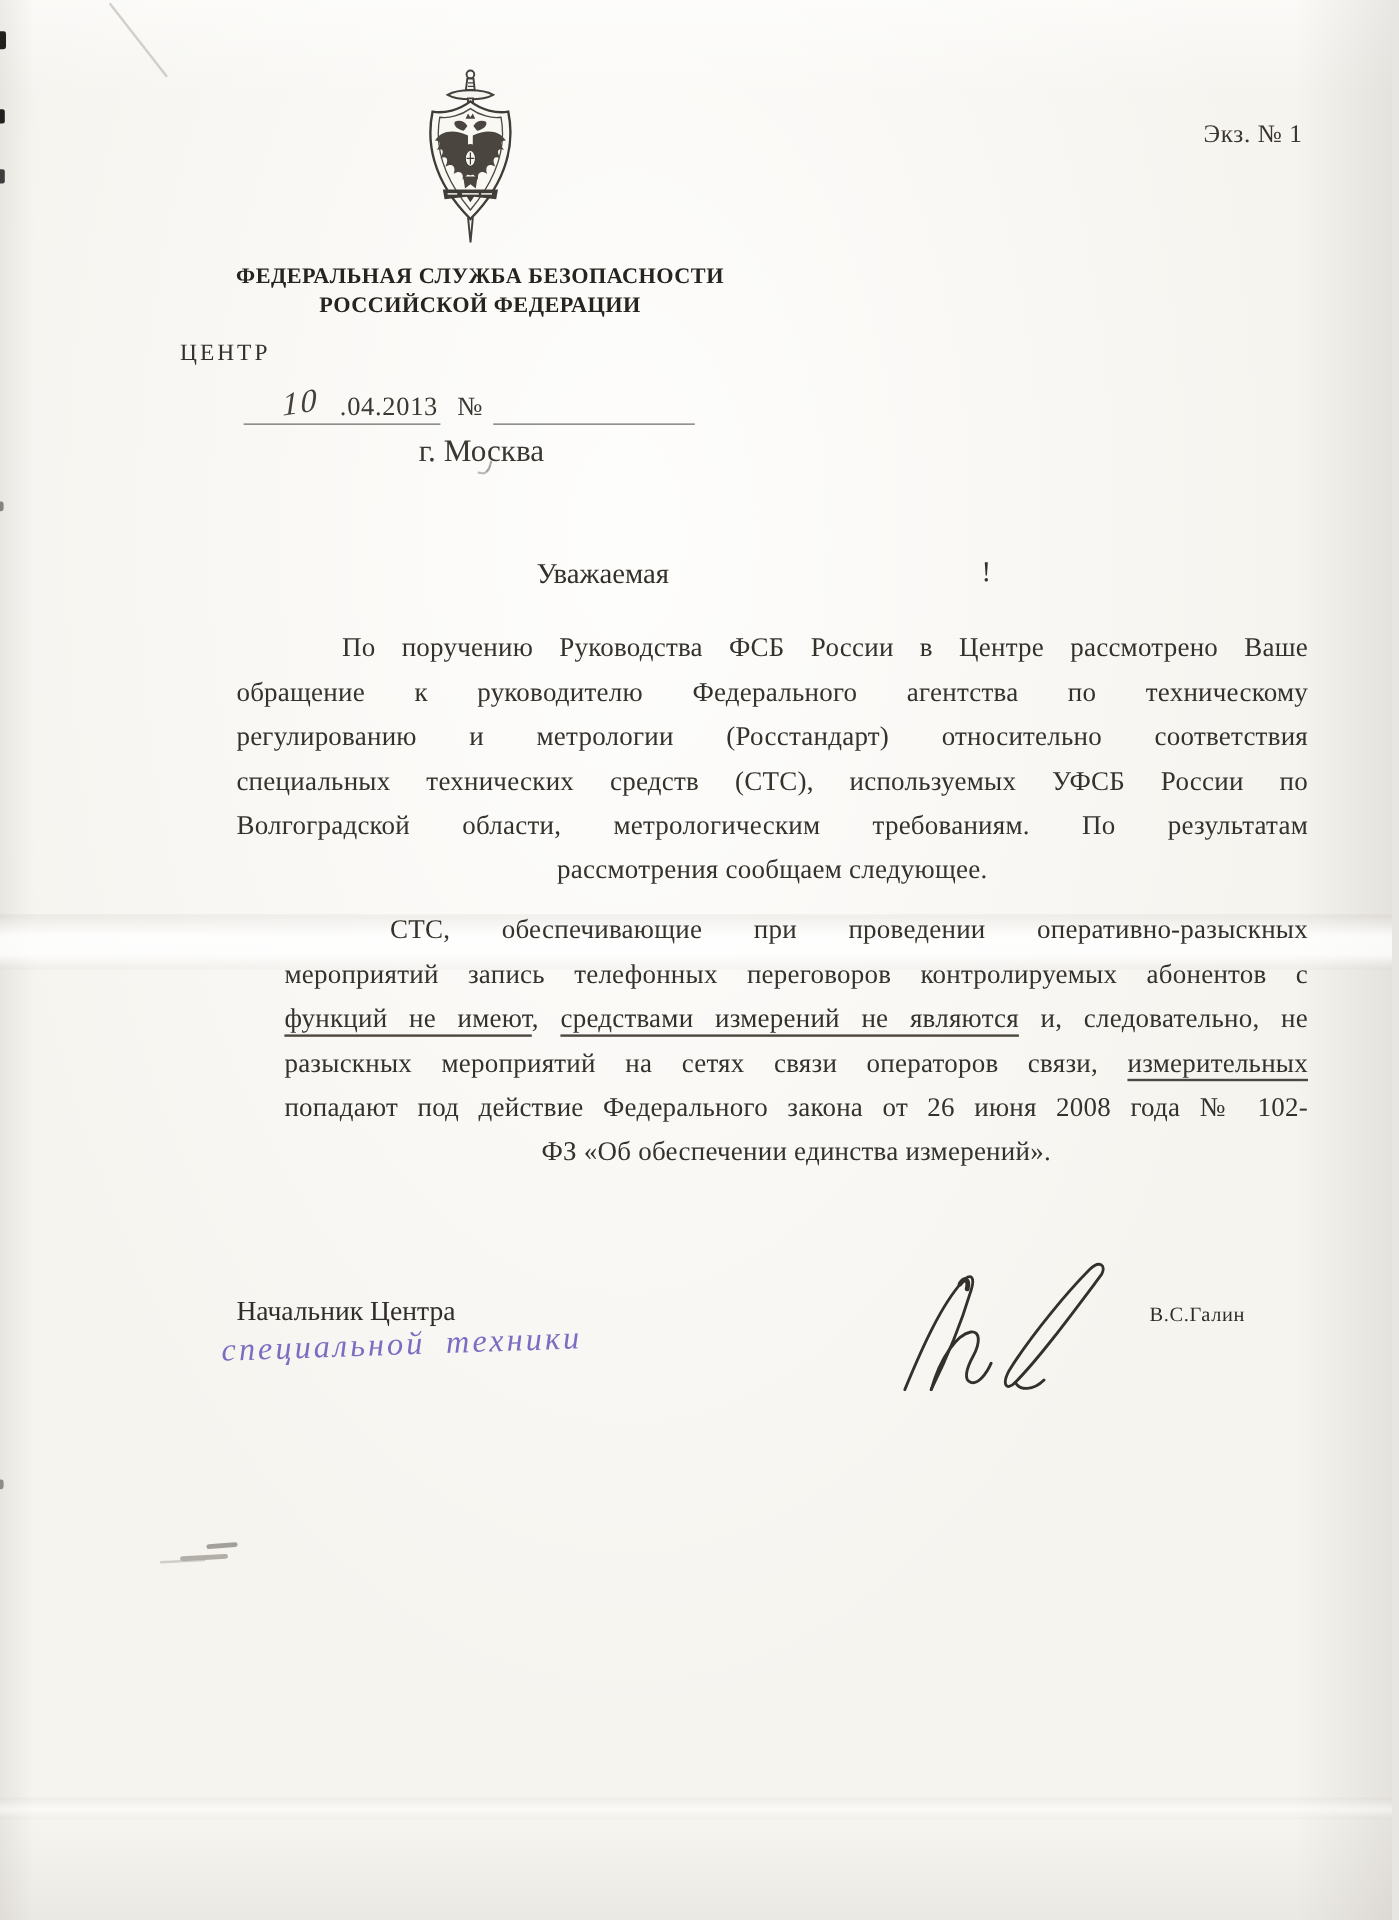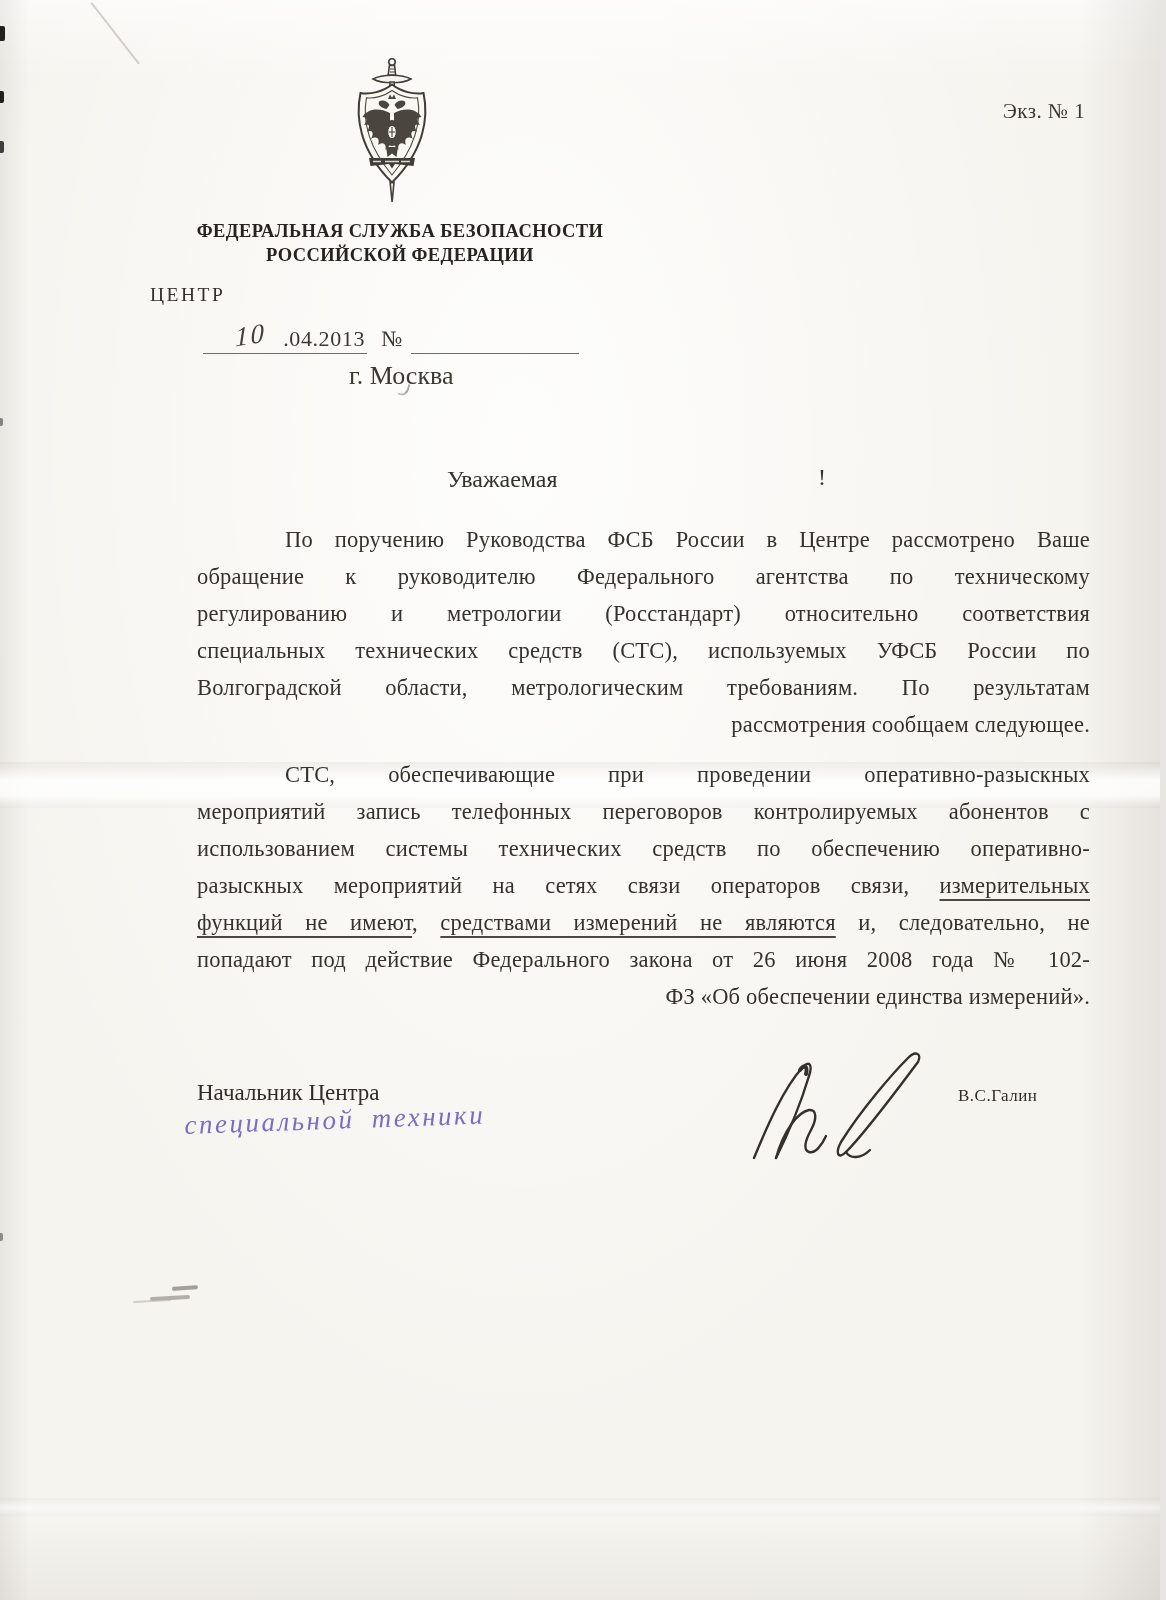--- a/index.html
+++ b/index.html
@@ -52,24 +52,24 @@
   .hand-day{position:absolute;left:32px;top:-3px;font-size:27px;font-style:italic;color:#45413a;
     transform:rotate(-9deg) skewX(-8deg);letter-spacing:2px;}
   .printed-date{position:absolute;right:2px;bottom:1px;font-size:22px;color:#3b3731;letter-spacing:.6px;}
   .no-sign{margin-left:14px;padding-bottom:2px;color:#3b3731;}
   .city{position:absolute;left:349px;top:361px;font-size:26px;color:#3b3731;}
 
   
   .salutation{position:absolute;left:447px;top:466px;font-size:24px;color:#34312b;}
   .salutation-excl{position:absolute;left:818px;top:464px;font-size:24px;color:#34312b;}
   .body-text{position:absolute;left:197px;top:521px;width:893px;font-size:22.5px;color:#35322c;letter-spacing:.2px;}
-  .line{height:37px;line-height:37px;text-align:right;white-space:nowrap;}
+  .line{height:37px;line-height:37px;text-align:center;white-space:nowrap;}
   .line.jl{white-space:normal;text-align:justify;text-align-last:justify;}
   .indent{text-indent:88px;}
-  .par2{margin-top:13px;}
+  .par2{margin-top:13px;margin-left:40px;}
   .hand-underline{text-decoration:underline;text-decoration-thickness:2.4px;text-underline-offset:6px;
     text-decoration-color:#4c473f;text-decoration-skip-ink:none;}
 
   
   .pos1{position:absolute;left:197px;top:1080px;font-size:23px;color:#302d28;}
   .pos2{position:absolute;left:184px;top:1110px;font-size:27px;font-style:italic;color:#7b6ec2;
     letter-spacing:2.5px;word-spacing:8px;transform:rotate(-2deg);transform-origin:left top;}
   .autograph{position:absolute;left:722px;top:1018px;}
   .signer{position:absolute;left:958px;top:1086px;font-size:17px;color:#302d28;letter-spacing:.5px;}
 </style>
@@ -146,23 +146,22 @@
         <div class="line jl indent">По поручению Руководства ФСБ России в Центре рассмотрено Ваше</div>
         <div class="line jl">обращение к руководителю Федерального агентства по техническому</div>
         <div class="line jl">регулированию и метрологии (Росстандарт) относительно соответствия</div>
         <div class="line jl">специальных технических средств (СТС), используемых УФСБ России по</div>
         <div class="line jl">Волгоградской области, метрологическим требованиям. По результатам</div>
         <div class="line">рассмотрения сообщаем следующее.</div>
       </div>
       <div class="par par2">
         <div class="line jl indent">СТС, обеспечивающие при проведении оперативно-разыскных</div>
         <div class="line jl">мероприятий запись телефонных переговоров контролируемых абонентов с</div>
-        <div class="line jl">использованием системы технических средств по обеспечению оперативно-</div>
+        <div class="line jl"><span class="hand-underline">функций не имеют</span><span>, </span><span class="hand-underline">средствами измерений не являются</span><span> и, следовательно, не</span></div>
         <div class="line jl"><span>разыскных мероприятий на сетях связи операторов связи, </span><span class="hand-underline">измерительных</span></div>
-        <div class="line jl"><span class="hand-underline">функций не имеют</span><span>, </span><span class="hand-underline">средствами измерений не являются</span><span> и, следовательно, не</span></div>
         <div class="line jl">попадают под действие Федерального закона от 26 июня 2008 года № 102-</div>
         <div class="line">ФЗ «Об обеспечении единства измерений».</div>
       </div>
     </div>
 
     <div class="pos1">Начальник Центра</div>
     <div class="pos2">специальной техники</div>
 
     <svg class="autograph" width="210" height="150" viewBox="0 0 210 150" aria-hidden="true">
       <g stroke="#34312d" stroke-width="2.4" fill="none" stroke-linecap="round" stroke-linejoin="round">

